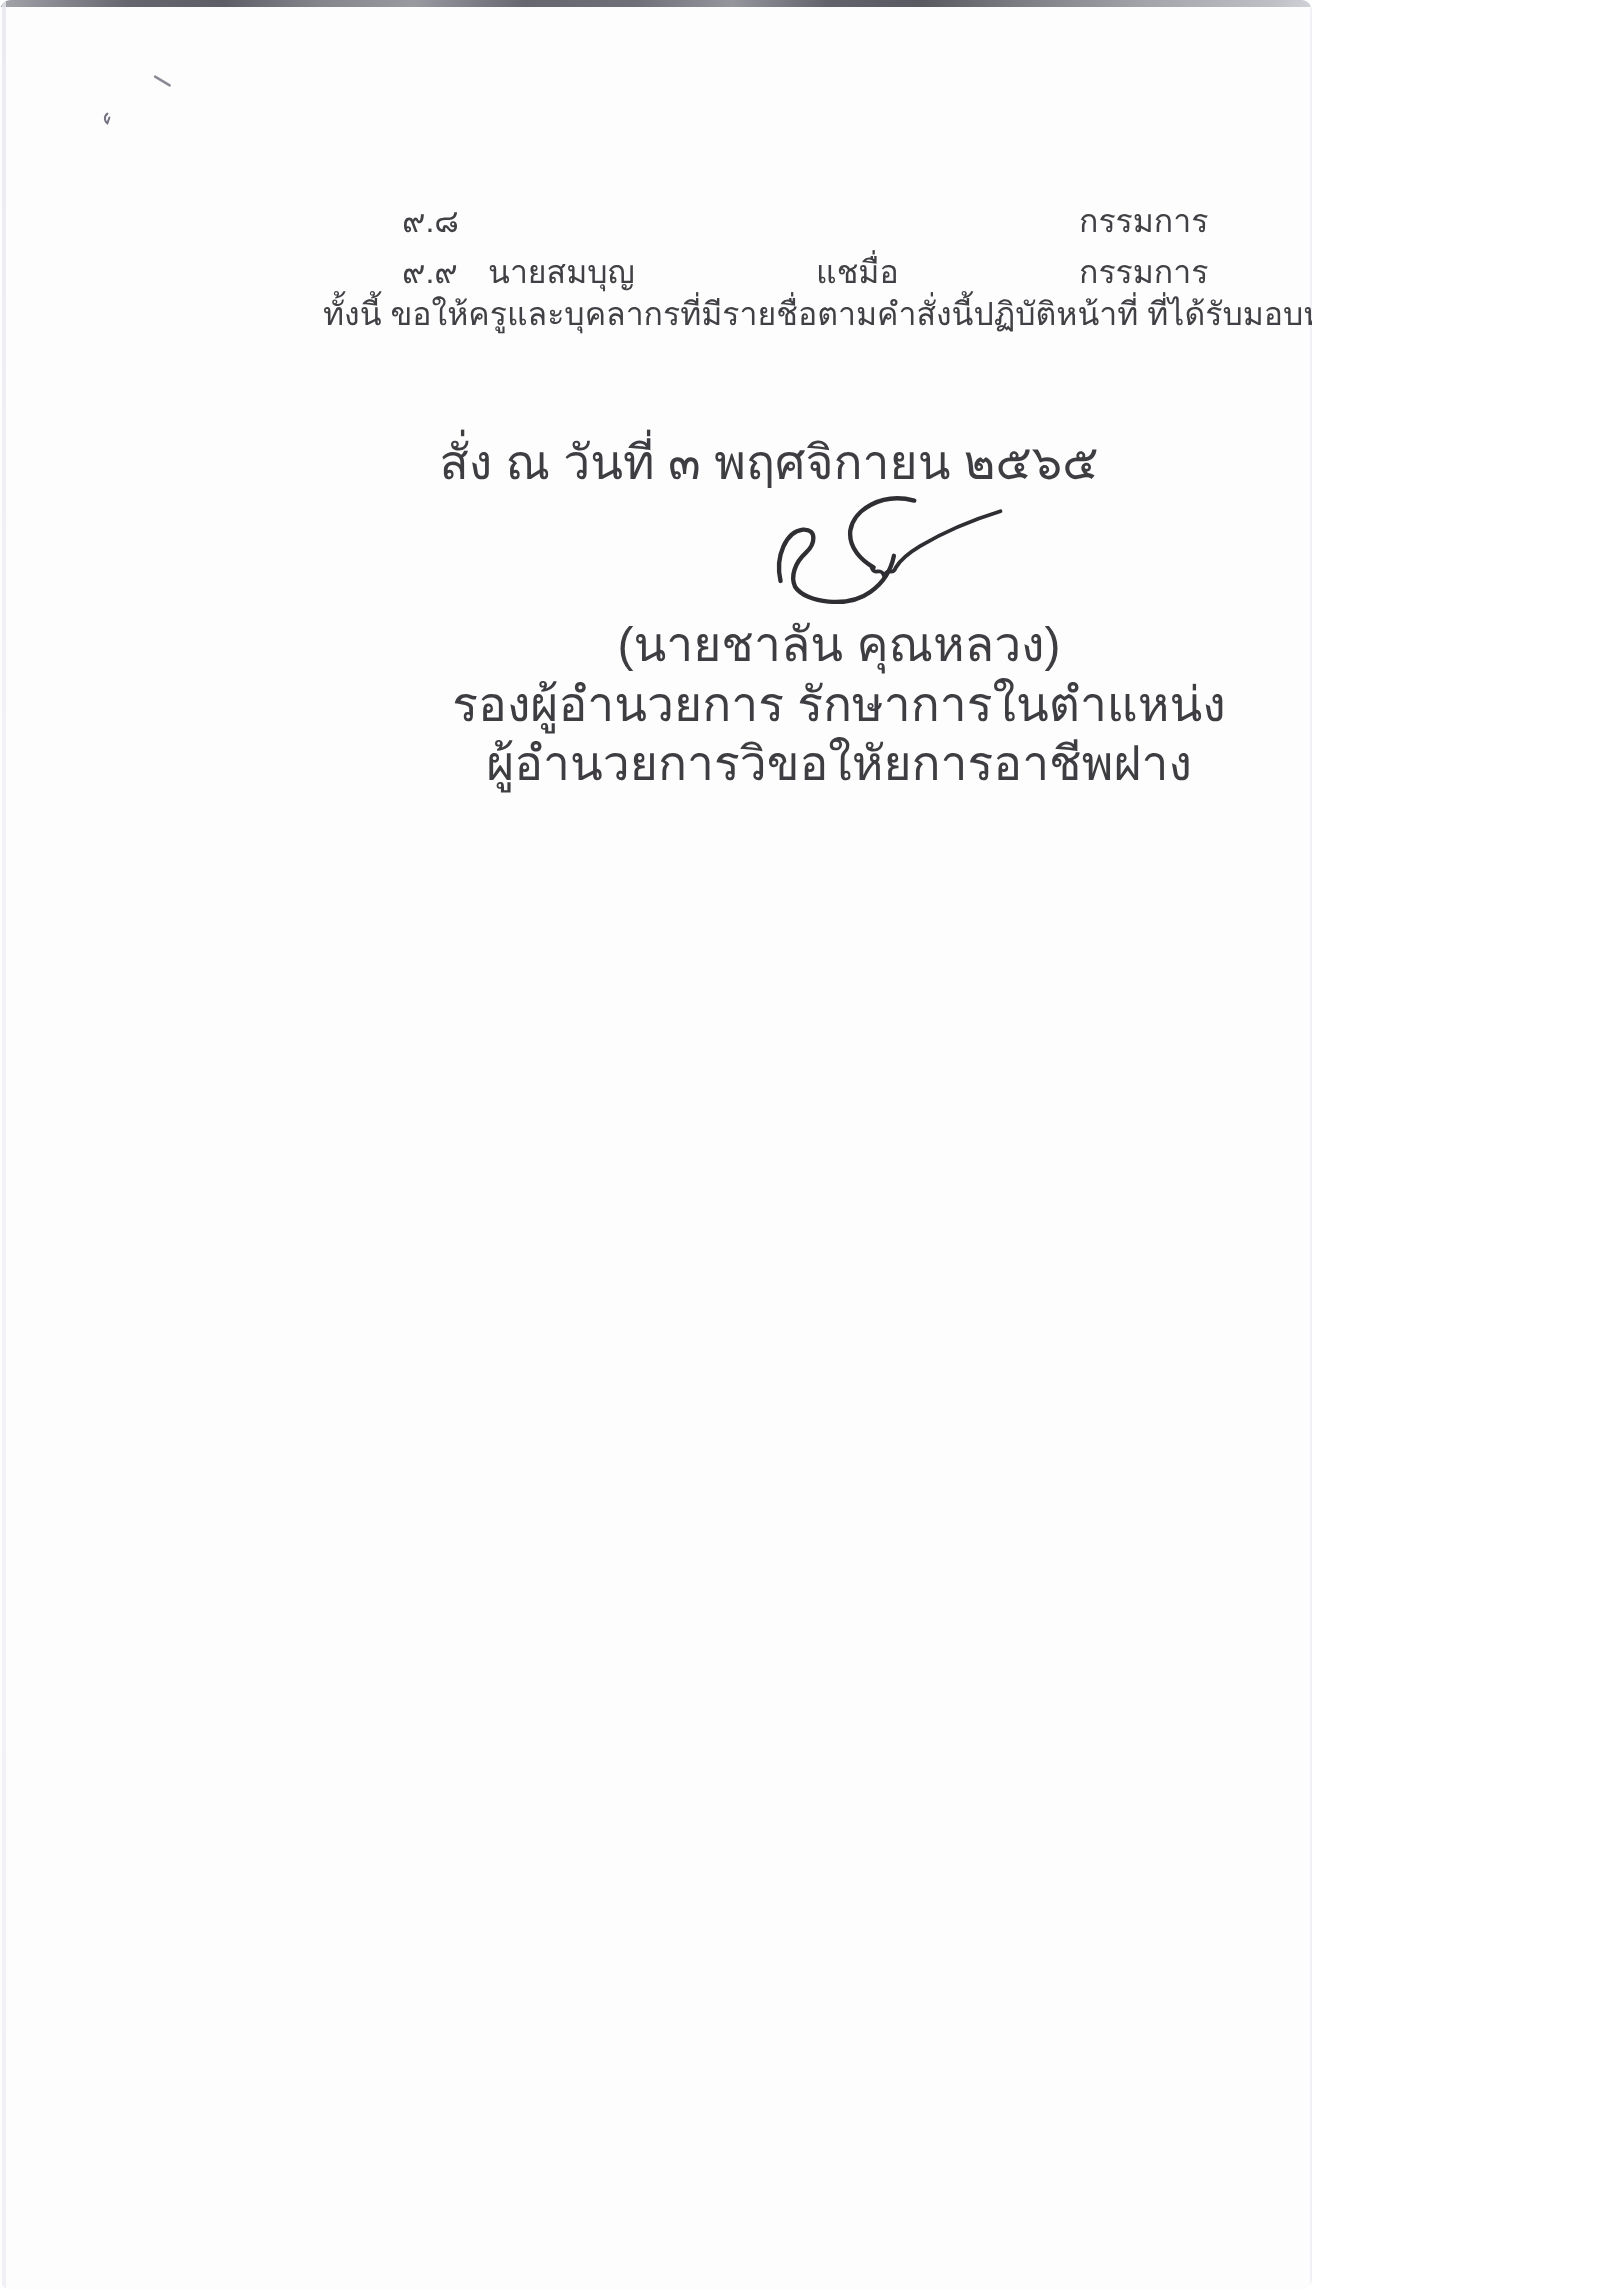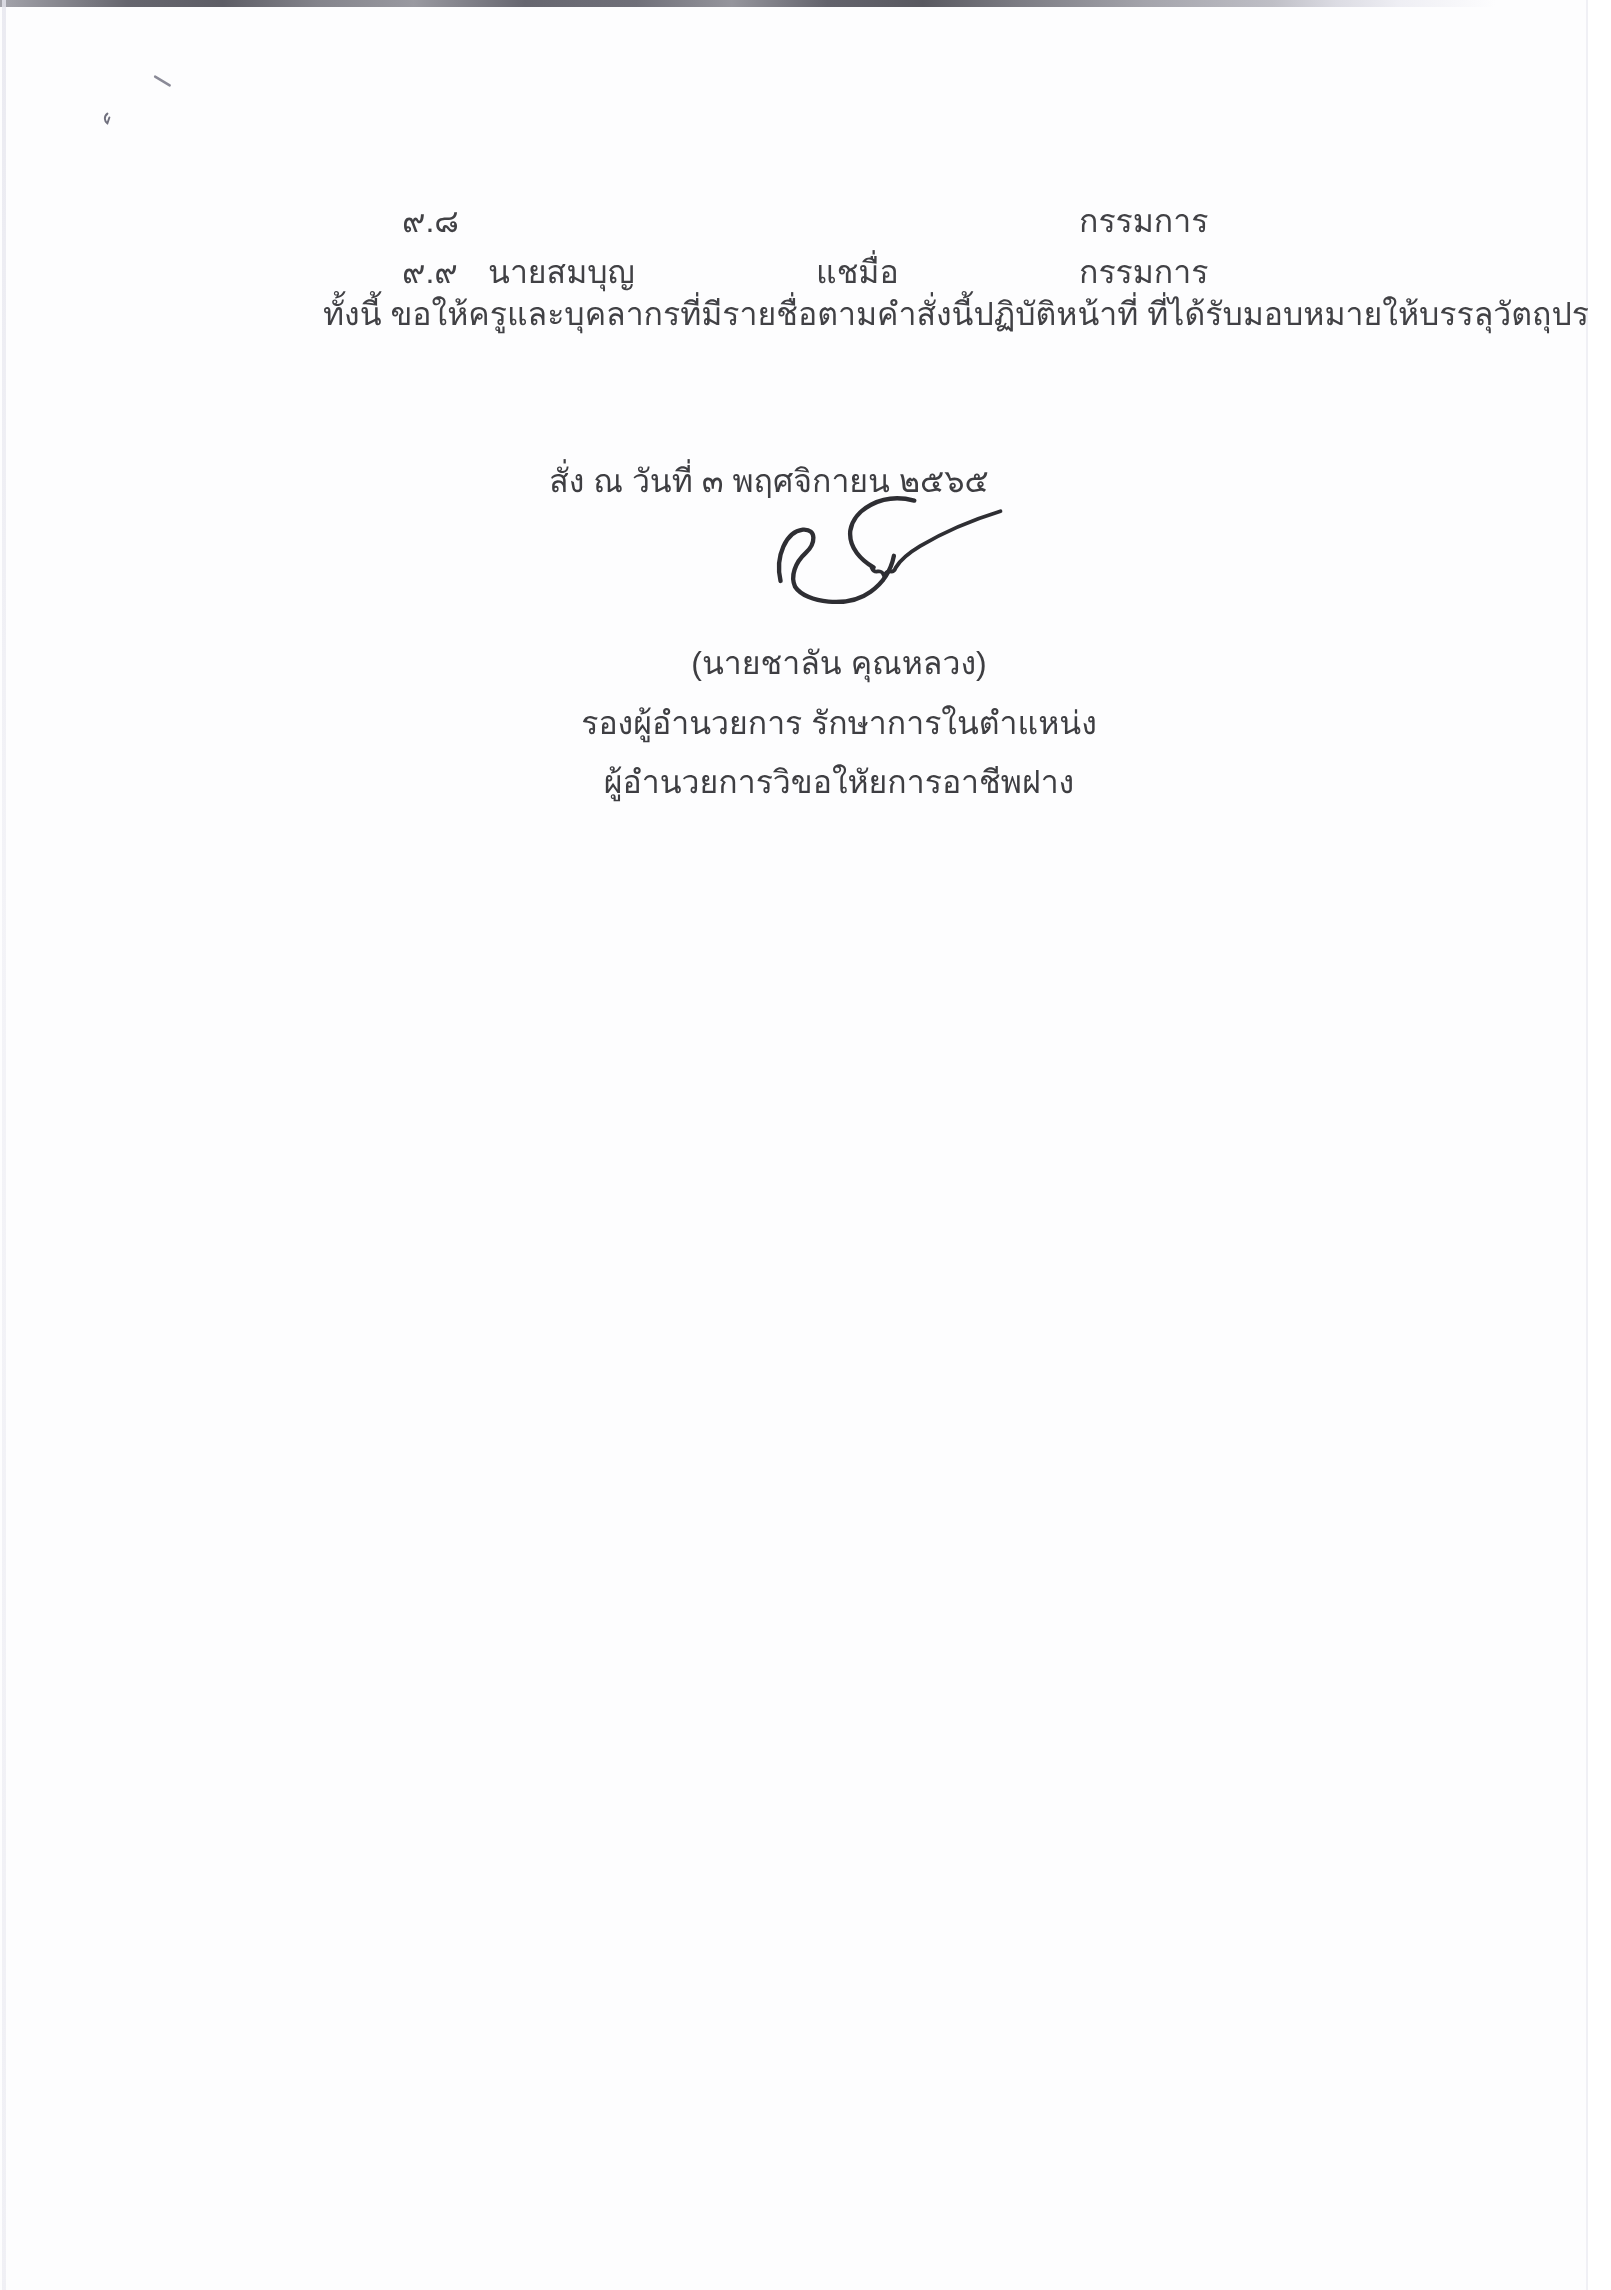--- a/index.html
+++ b/index.html
@@ -2,26 +2,27 @@
 <html><head>
 <meta charset="utf-8">
 <style>
   html, body {
     margin: 0;
     padding: 0;
     background: #ffffff;
   }
   .page {
     position: relative;
-    width: 1588px;
+    width: 1312px;
     height: 2290px;
     background: #fdfdfe;
     overflow: hidden;
     font-family: "Liberation Sans", sans-serif;
     color: #414145;
+    border-radius: 11px;
   }
   
   .scan-strip {
     position: absolute;
     top: 0; left: 0;
     width: 1591px;
     height: 6.8px;
     background: linear-gradient(90deg,
       #9a9aa2 0%, #55555e 8%, #4c4c55 14%, #77777f 20%,
       #8e8e96 26%, #565660 33%, #60606a 40%, #8a8a92 46%,
@@ -56,21 +57,21 @@
   .row .surname  { position: absolute; left: 816px; }
   .row .role     { position: absolute; left: 1079px; font-family: Liberation Mono, monospace; }
   .row span { white-space: nowrap; font-size: 32px; color: #414145; }
 
   .centered {
     position: absolute;
     text-align: center;
     white-space: nowrap;
     color: #3e3e42;
   }
-  .sig-size { font-size: 32px; margin-top: 31px; }
+  .sig-size { font-size: 48px; }
 
   .signature-svg {
     position: absolute;
     left: 767px;
     top: 488px;
   }
   .pencil-svg {
     position: absolute;
     left: 87px;
     top: 63px;

